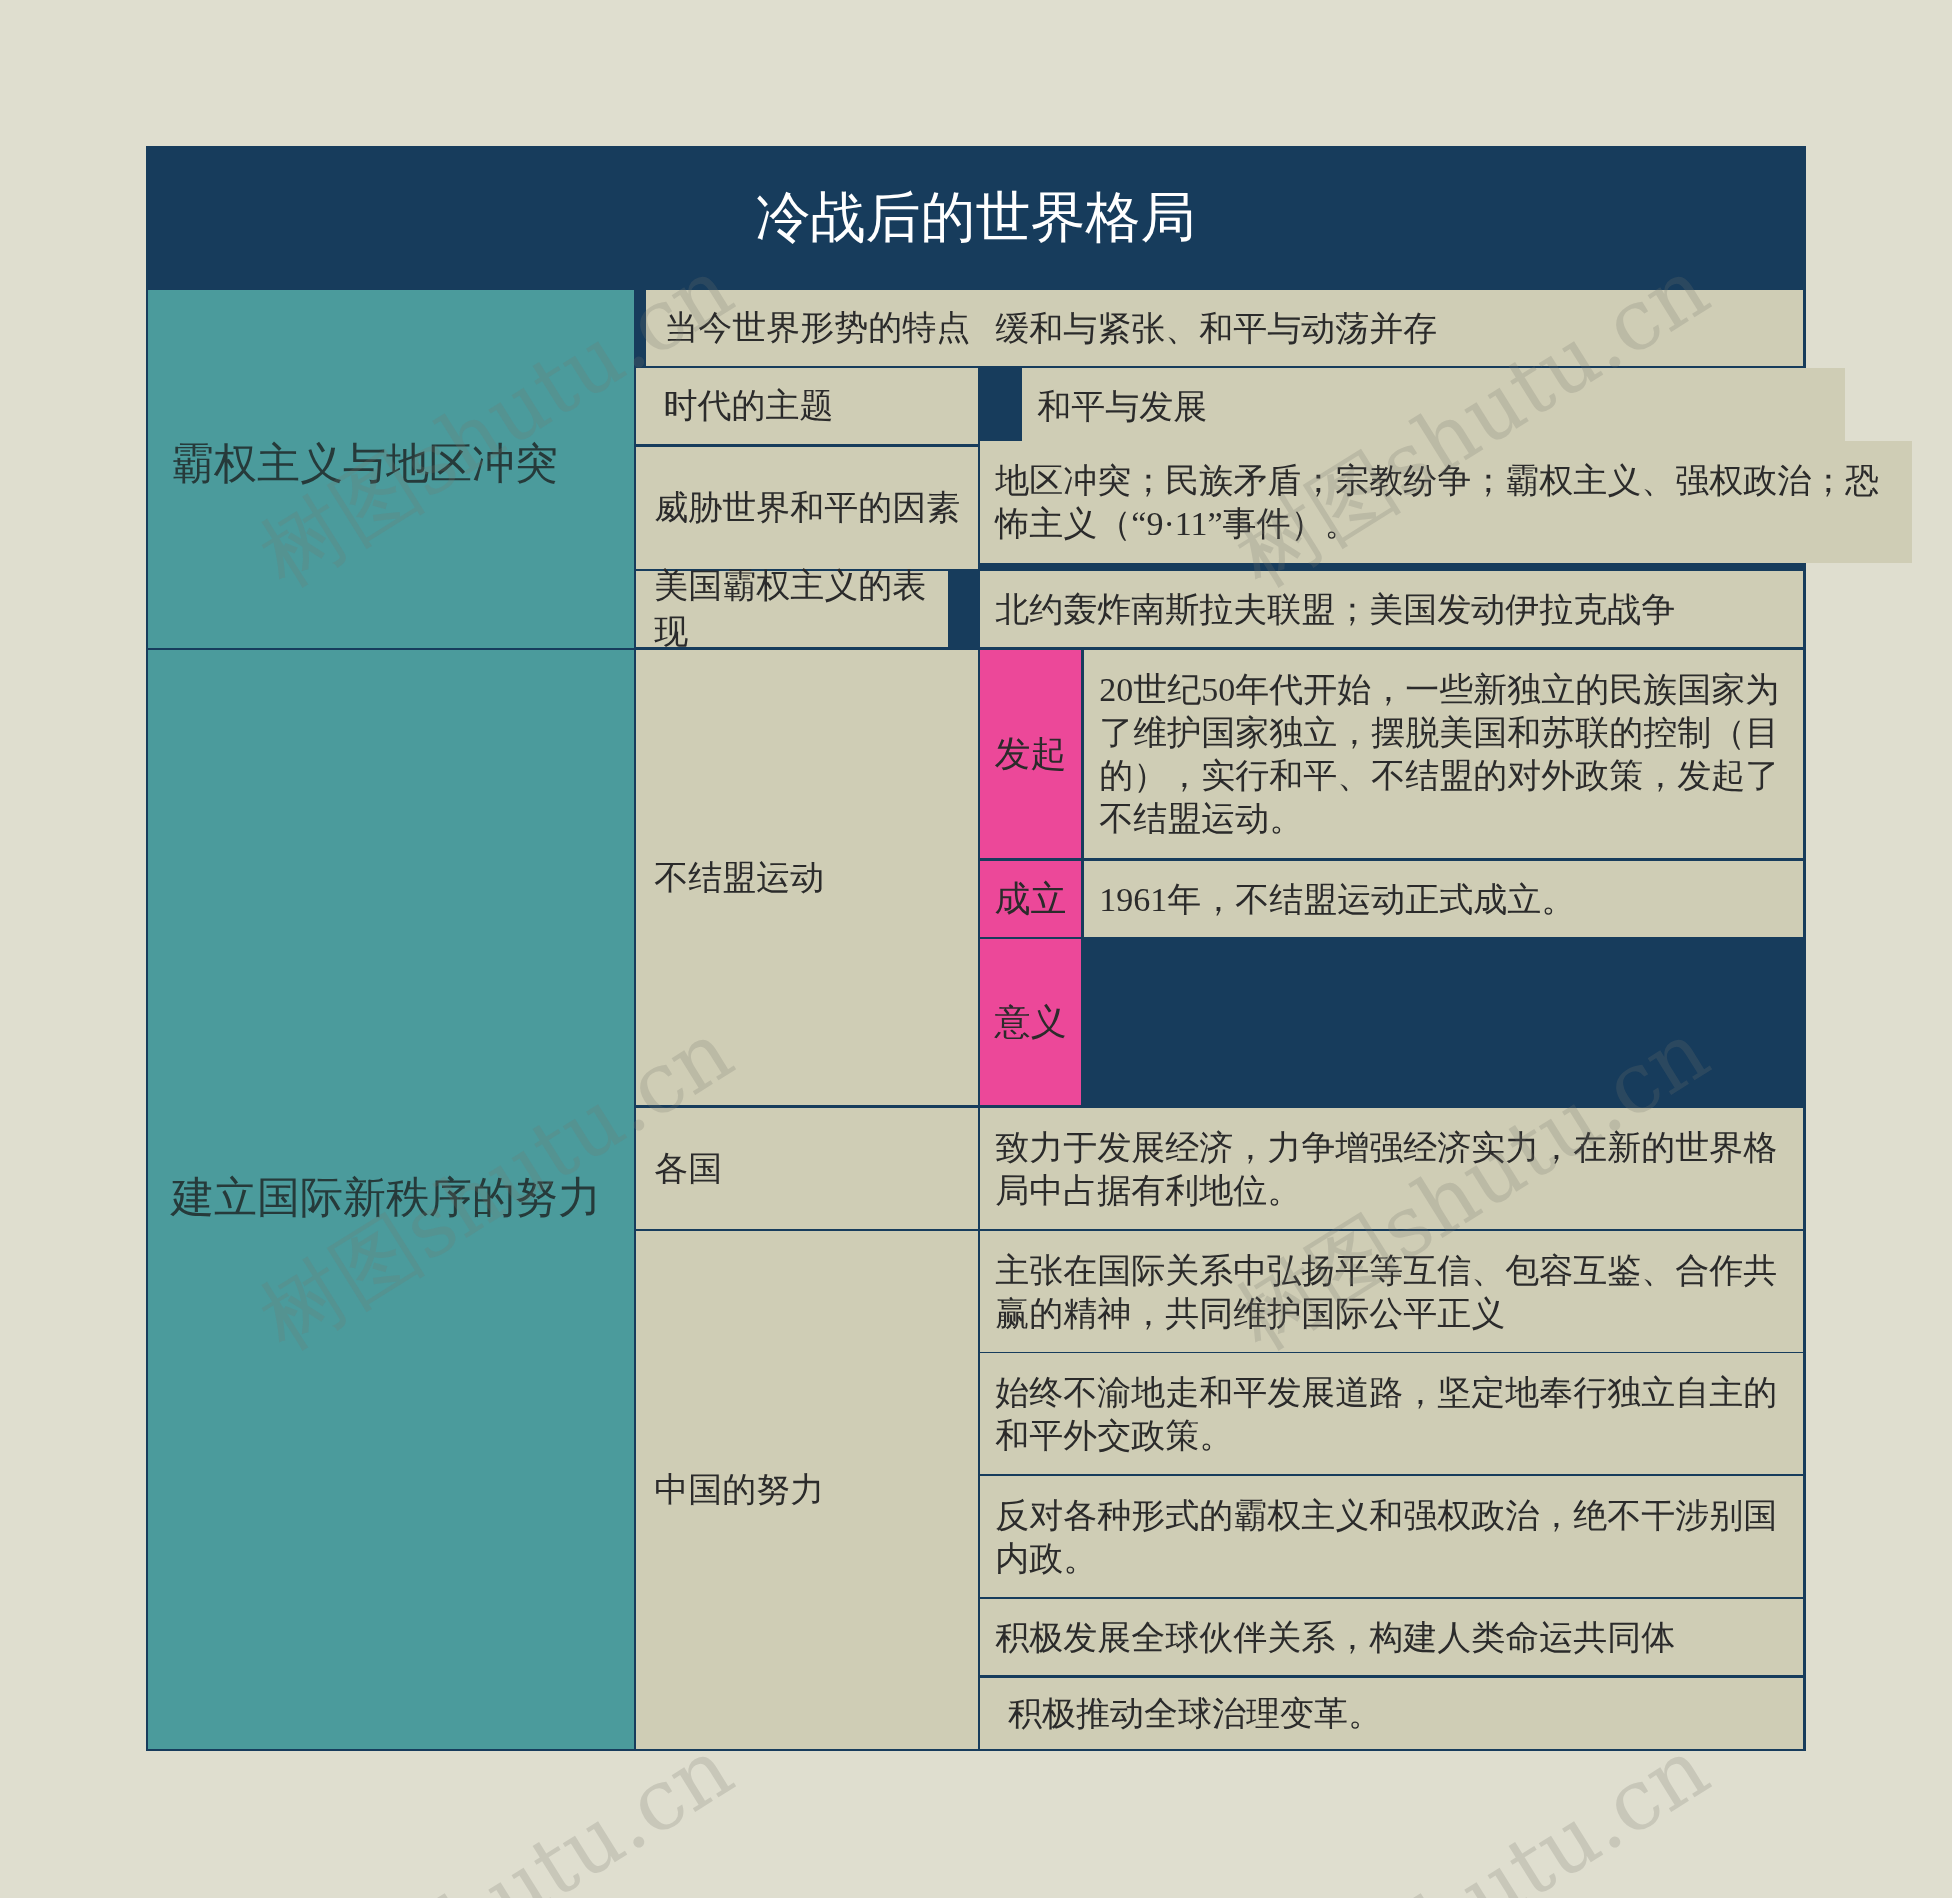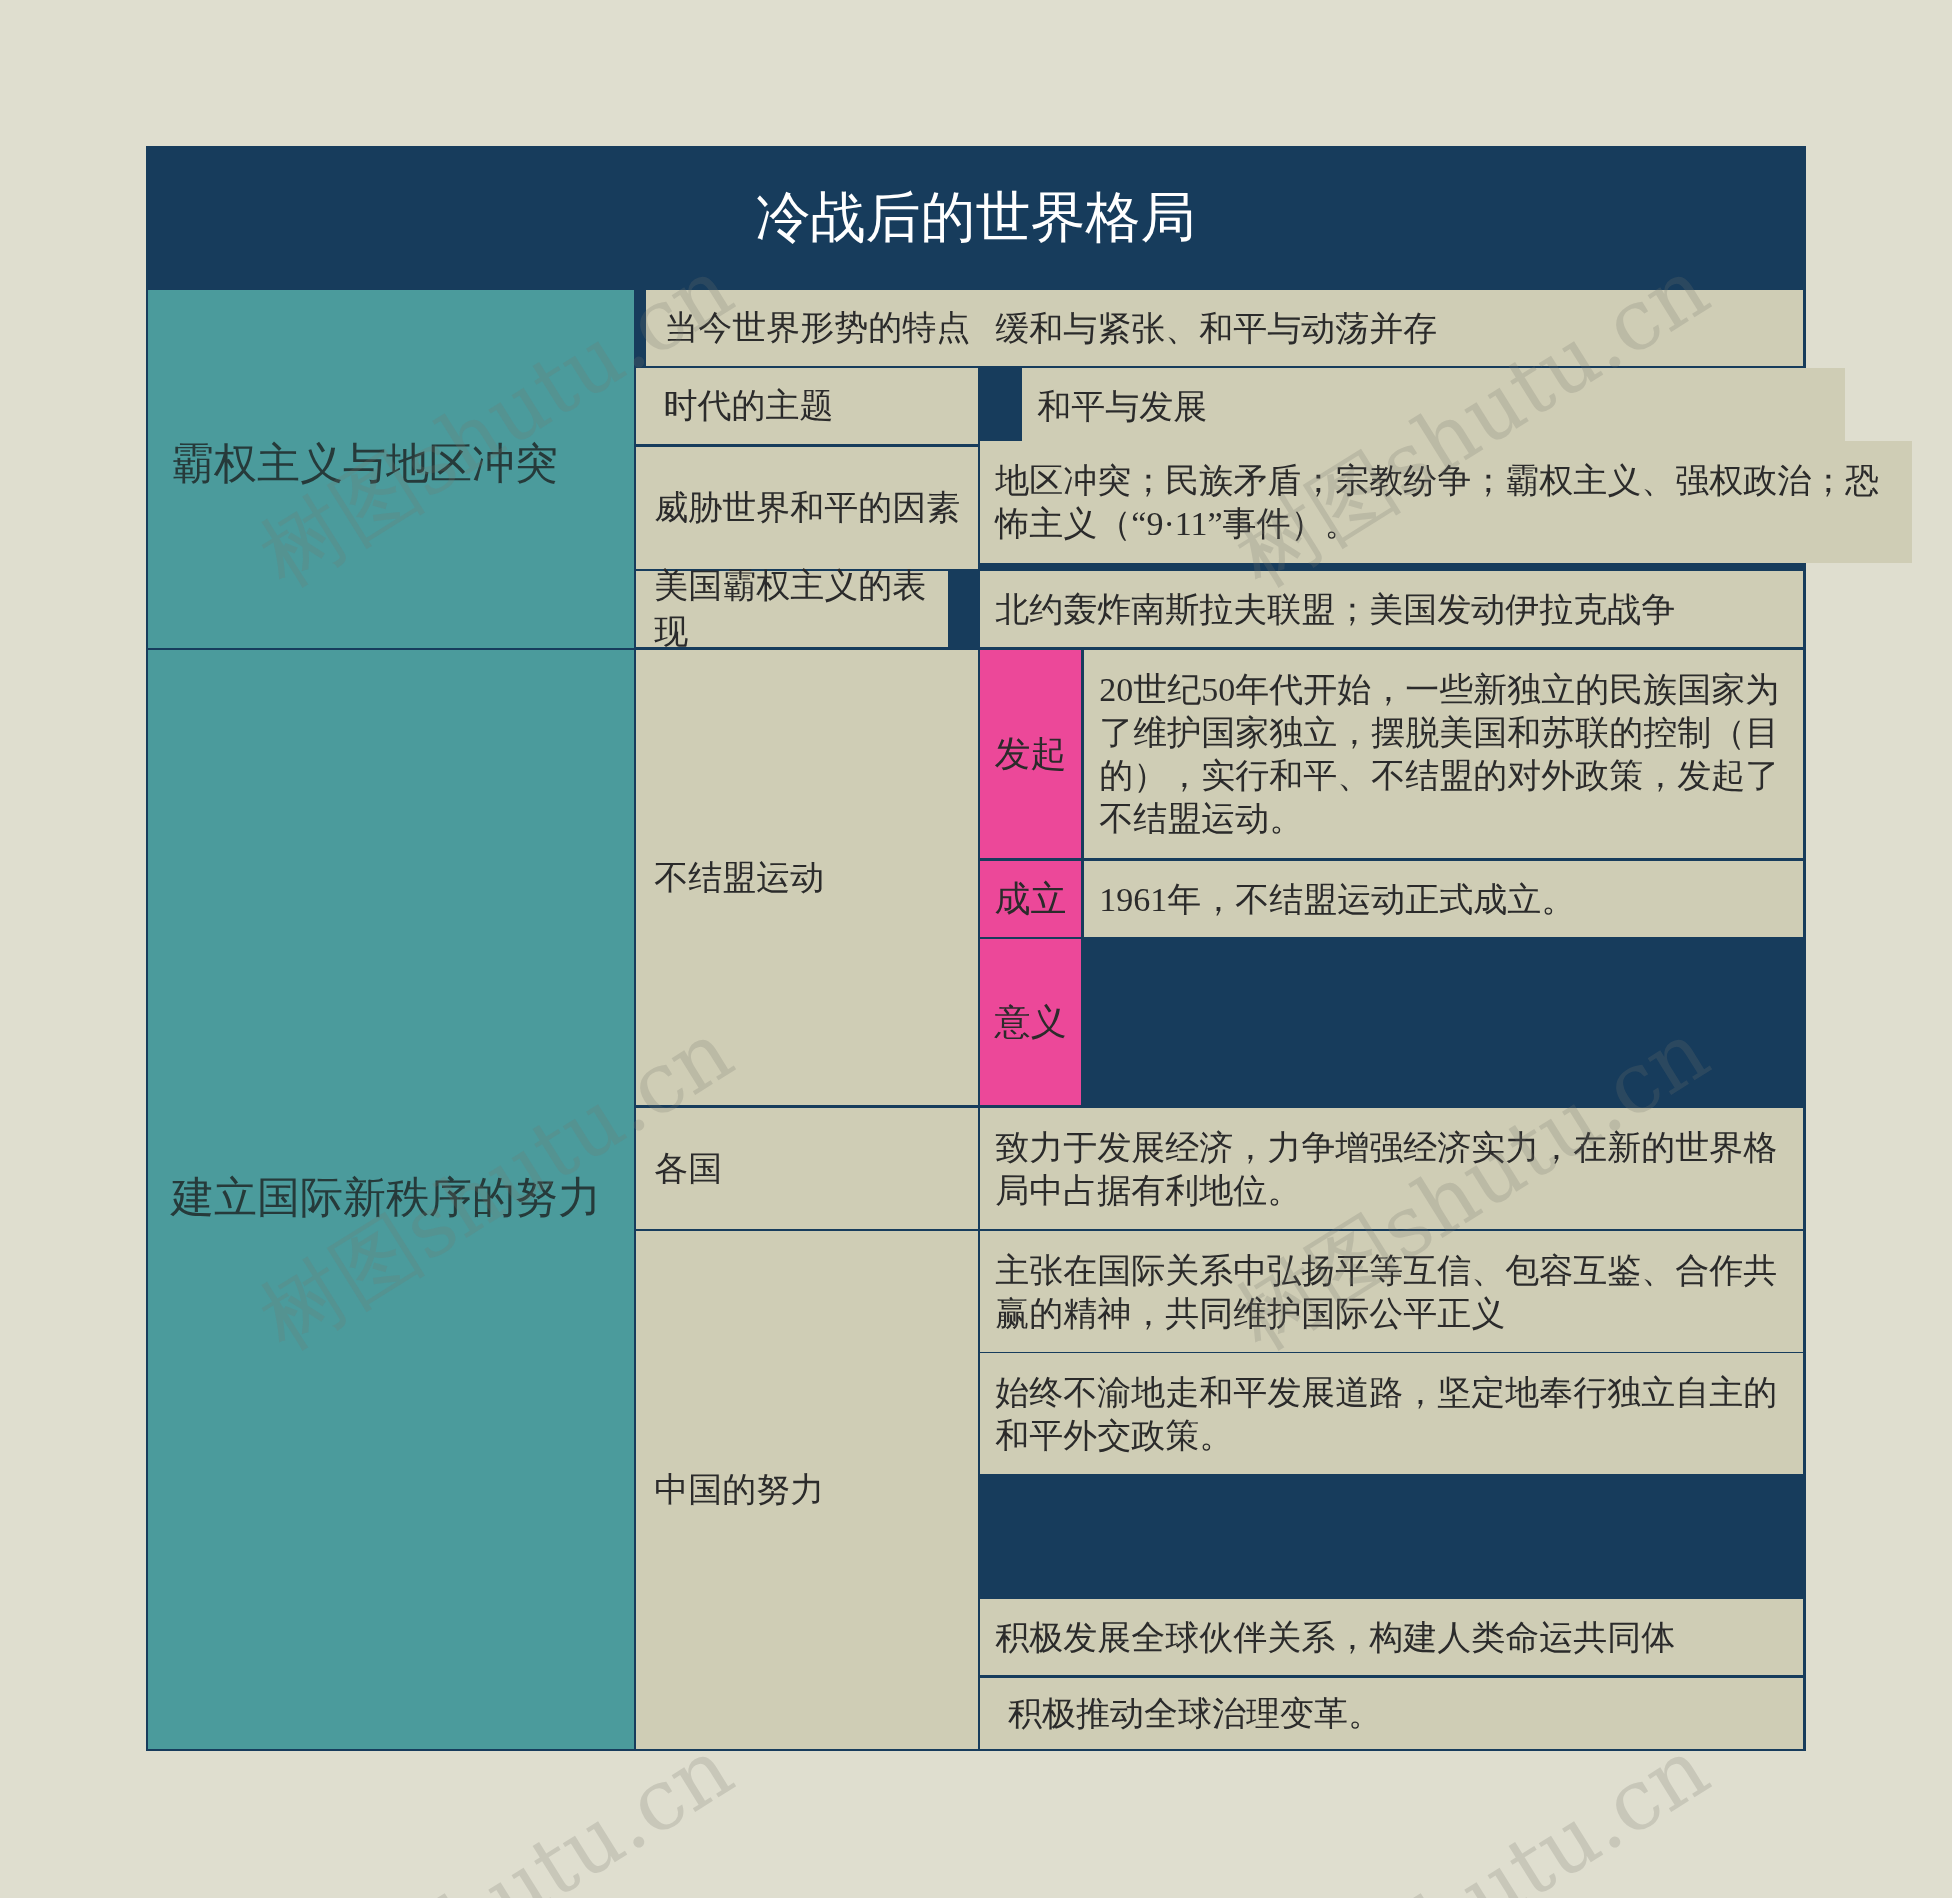--- a/index.html
+++ b/index.html
@@ -40,20 +40,21 @@
   <div class="cell vl" style="left:832px;top:713px;width:101px;height:76px;">成立</div>
   <div class="cell l3" style="left:936px;top:713px;width:719px;height:76px;">1961年，不结盟运动正式成立。</div>
   <div class="cell vl" style="left:832px;top:791px;width:101px;height:166px;">意义</div>
 
   <div class="cell l2" style="left:488px;top:960px;width:342px;height:121px;">各国</div>
   <div class="cell l3" style="left:832px;top:960px;width:823px;height:121px;">致力于发展经济，力争增强经济实力，在新的世界格局中占据有利地位。</div>
 
   <div class="cell l2" style="left:488px;top:1083px;width:342px;height:518px;">中国的努力</div>
   <div class="cell l3" style="left:832px;top:1083px;width:823px;height:121px;">主张在国际关系中弘扬平等互信、包容互鉴、合作共赢的精神，共同维护国际公平正义</div>
   <div class="cell l3" style="left:832px;top:1205px;width:823px;height:121px;">始终不渝地走和平发展道路，坚定地奉行独立自主的和平外交政策。</div>
+  <div class="cell l3" style="left:832px;top:1328px;width:823px;height:121px;">反对各种形式的霸权主义和强权政治，绝不干涉别国内政。</div>
   <div class="cell l3" style="left:832px;top:1451px;width:823px;height:76px;">积极发展全球伙伴关系，构建人类命运共同体</div>
   <div class="cell l3" style="left:832px;top:1530px;width:823px;height:71px;padding-left:28px;">积极推动全球治理变革。</div>
 </div>
 
 <div class="wm" style="left:229px;top:366px;">树图shutu.cn</div>
 <div class="wm" style="left:1205px;top:366px;">树图shutu.cn</div>
 <div class="wm" style="left:229px;top:1129px;">树图shutu.cn</div>
 <div class="wm" style="left:1205px;top:1129px;">树图shutu.cn</div>
 <div class="wm" style="left:229px;top:1846px;">树图shutu.cn</div>
 <div class="wm" style="left:1205px;top:1846px;">树图shutu.cn</div>

